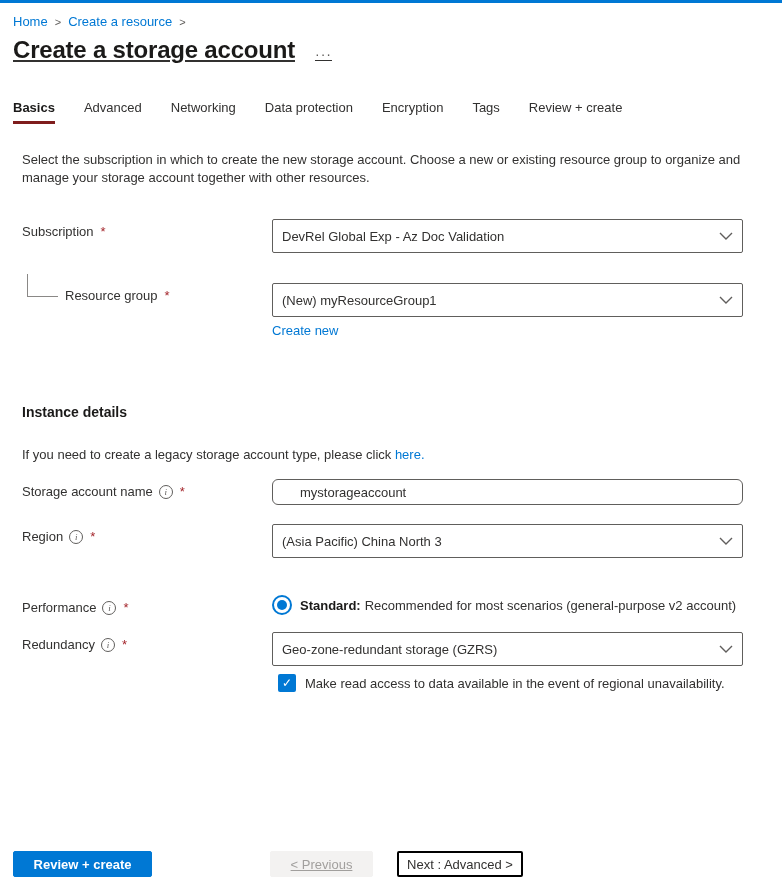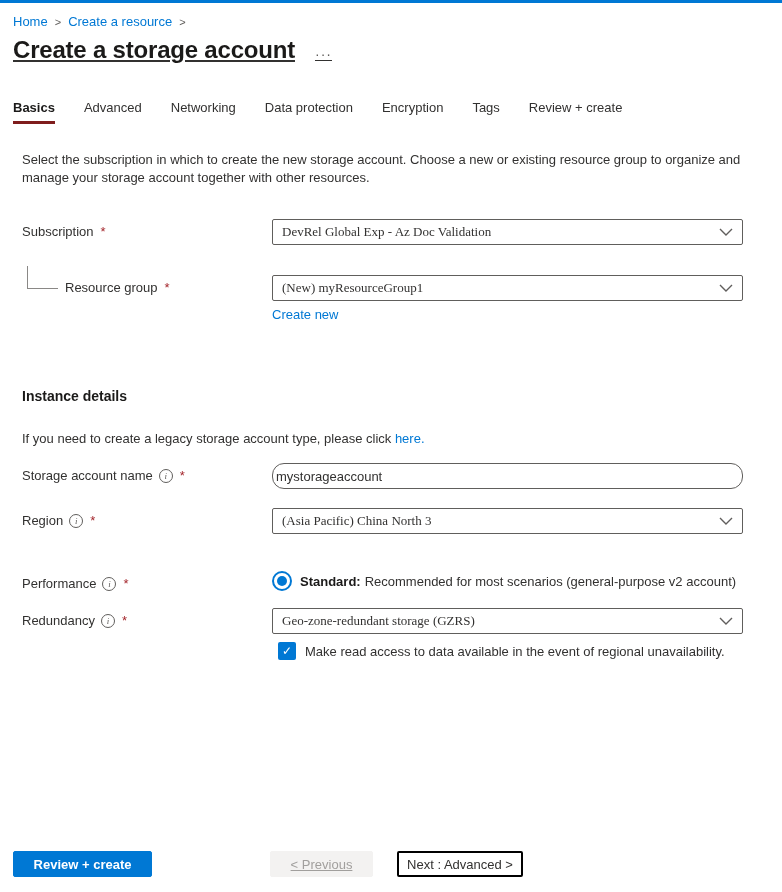--- a/index.html
+++ b/index.html
@@ -45,27 +45,27 @@
   .label-cell { width: 250px; flex: 0 0 250px; padding-top: 5px; position: relative; display: flex; align-items: center; gap: 6px; }
   .req { color: #a4262c; font-size: 13px; margin-left: 1px; }
   .info-icon {
     width: 14px; height: 14px; border: 1px solid #605e5c; border-radius: 50%;
     color: #605e5c; font-size: 9px; font-style: italic; font-family: "Liberation Serif", serif;
     display: inline-flex; align-items: center; justify-content: center; cursor: pointer; flex: 0 0 14px;
   }
   .control-cell { width: 471px; }
   .dropdown {
     width: 471px; height: 26px; border: 1px solid #605e5c; border-radius: 2px; background: #fff;
-    display: flex; align-items: center; justify-content: space-between; padding: 8px 9px; cursor: pointer; font-family: Liberation Serif, serif;
+    display: flex; align-items: center; justify-content: space-between; padding: 16px 9px; cursor: pointer;
   }
   .dd-value { color: #323130; white-space: nowrap; overflow: hidden; }
   .chev { display: inline-flex; color: #605e5c; }
   .text-input {
-    width: 471px; height: 26px; border: 1px solid #605e5c; border-radius: 12px; background: #fff;
-    padding: 0 3px; font-size: 13px; font-family: inherit; color: #323130; outline: none;
+    width: 471px; height: 26px; border: 1px solid #605e5c; border-radius: 6px; background: #fff;
+    padding: 0 27px; font-size: 13px; font-family: inherit; color: #323130; outline: none;
   }
   .row-subscription { margin-top: 32px; }
   .row-resource-group { margin-top: 30px; }
   .connector {
     position: absolute; left: 5px; top: -9px; width: 31px; height: 23px;
     border-left: 1px solid #8a8886; border-bottom: 1px solid #8a8886;
   }
   .rg-label-text { padding-left: 43px; }
   .create-new { margin-top: 6px; display: inline-block; }
   .row-storage-name { margin-top: 17px; }

